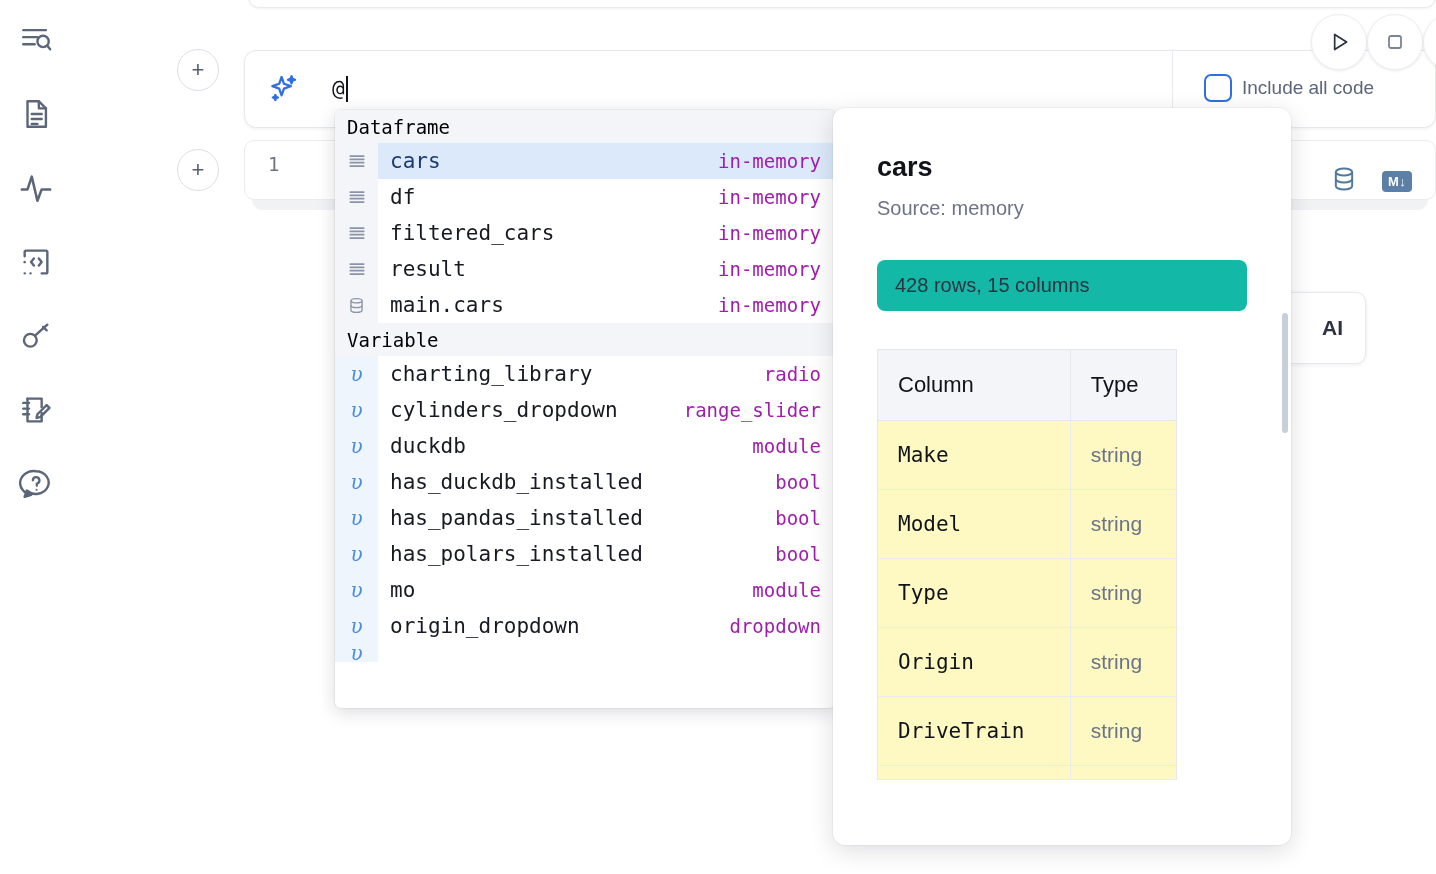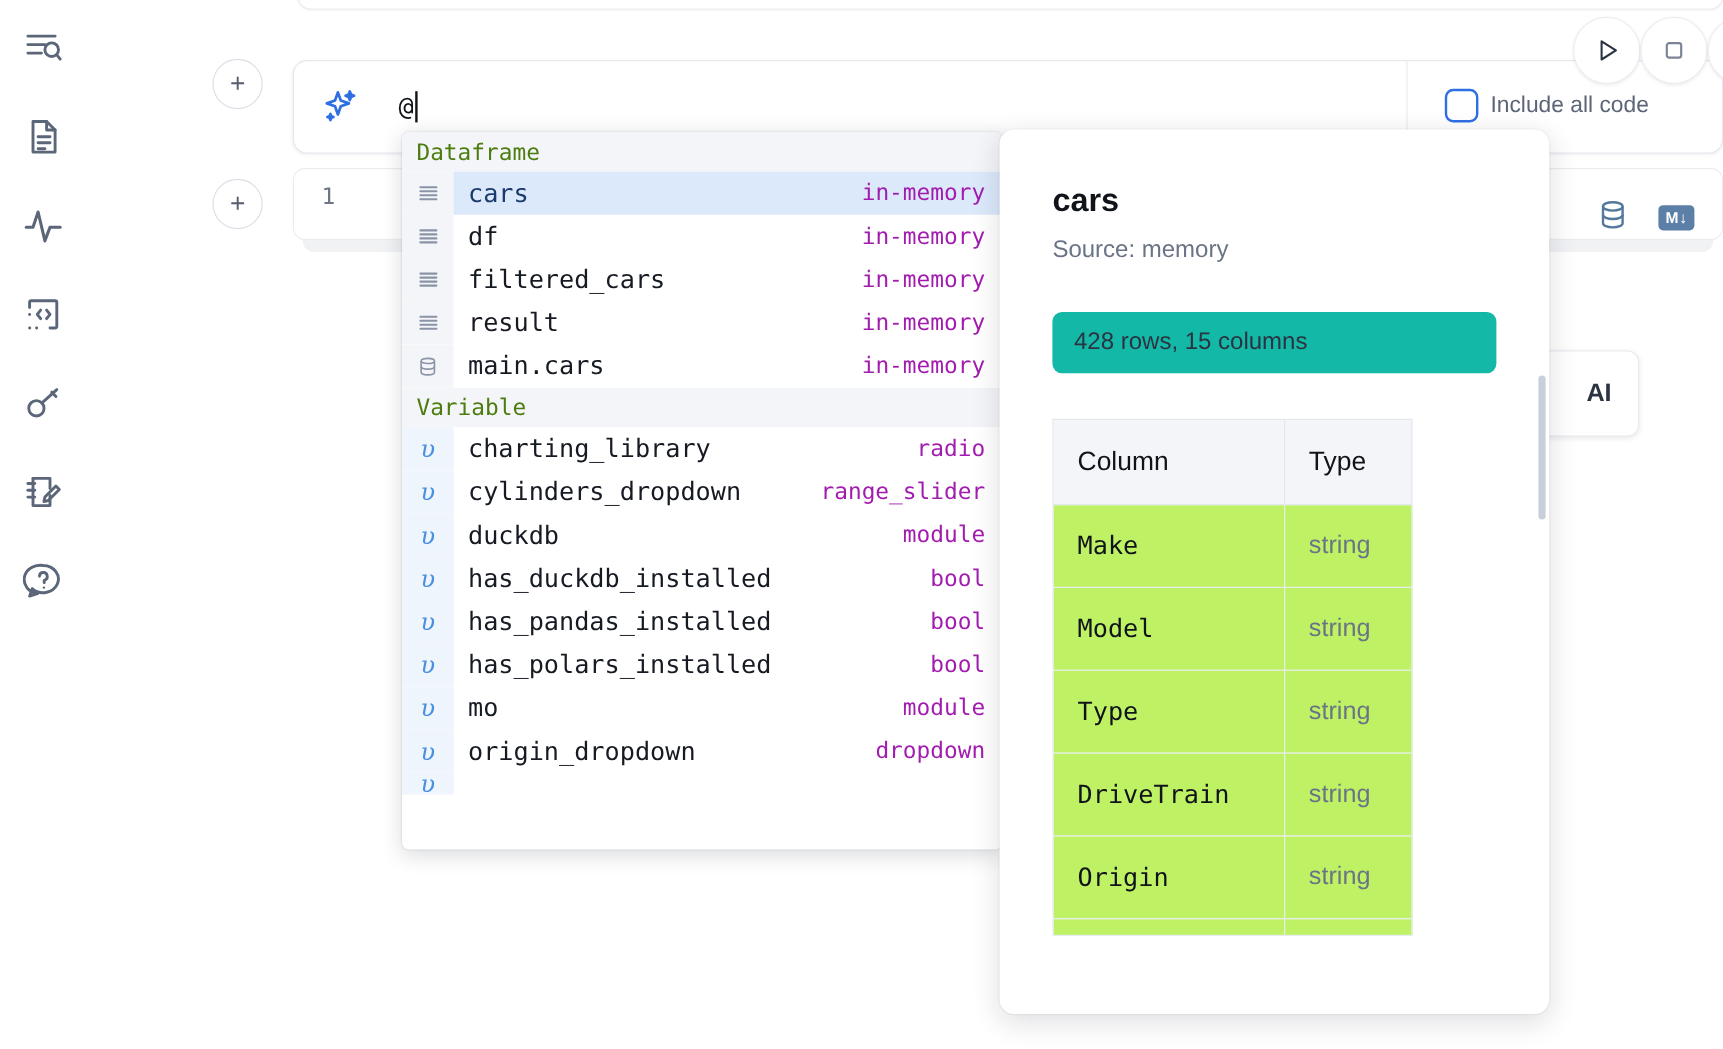--- a/index.html
+++ b/index.html
@@ -111,21 +111,21 @@
 
   
   .ac {
     position:absolute; left:335px; top:110px; width:500px; height:598px;
     background:#fff; border-radius:6px;
     box-shadow:0 4px 18px rgba(20,24,40,.16), 0 0 0 1px rgba(20,24,40,.05);
     overflow:hidden;
     font-family:"DejaVu Sans Mono", monospace;
   }
   .ac-section {
-    background:#f3f5f8; color:#4d7c0f;
+    background:#f3f5f8; color:#000000;
     font-size:19px; padding:6px 0 6px 12px; height:33px;
     display:flex; align-items:center;
   }
   .ac-row {
     display:flex; align-items:center; height:36px;
     background:#fff; cursor:pointer; position:relative;
   }
   .ac-row.sel .ac-row-inner { background:#dbe9fb; }
   .ac-gutter {
     width:43px; min-width:43px; height:36px; background:#f3f5f8;
@@ -165,21 +165,21 @@
   .detail-table { width:300px; border-collapse:collapse; border:1px solid #e4e8ee; }
   .detail-table th {
     background:#f3f5f8; text-align:left; font-weight:normal;
     font-size:22px; color:#10131a; padding:22px 20px;
     border-bottom:1px solid #e4e8ee; border-right:1px solid #e4e8ee;
   }
   .detail-table th:last-child { border-right:none; }
   .detail-table td {
     padding:22px 20px; font-size:21px;
     border-bottom:1px solid #e9edf2; border-right:1px solid #e9edf2;
-    background:#bef264;
+    background:#fef9c3;
   }
   .detail-table td:last-child { border-right:none; }
   .td-col { font-family:"DejaVu Sans Mono", monospace; color:#10131a; font-size:20px; }
   .td-type { color:#6b7486; }
 
   .detail-scroll {
     position:absolute; right:3px; top:205px; width:6px; height:120px;
     background:#c9cfda; border-radius:3px;
   }
 </style>
@@ -461,28 +461,28 @@
             </tr>
             <tr>
               <td class="td-col">Model</td>
               <td class="td-type">string</td>
             </tr>
             <tr>
               <td class="td-col">Type</td>
               <td class="td-type">string</td>
             </tr>
             <tr>
+              <td class="td-col">Origin</td>
+              <td class="td-type">string</td>
+            </tr>
+            <tr>
               <td class="td-col">DriveTrain</td>
               <td class="td-type">string</td>
             </tr>
             <tr>
-              <td class="td-col">Origin</td>
-              <td class="td-type">string</td>
-            </tr>
-            <tr>
               <td class="td-col" style="height:14px;padding:0"></td>
               <td class="td-type" style="height:14px;padding:0"></td>
             </tr>
           </tbody>
       </table>
     </div>
     <div class="detail-scroll"></div>
   </div>
 
 </div>

